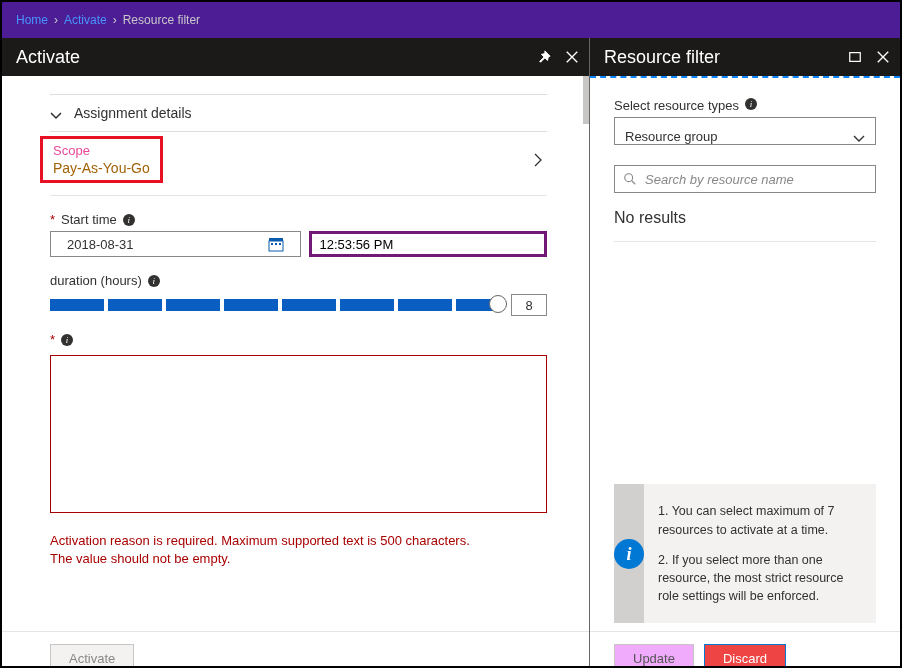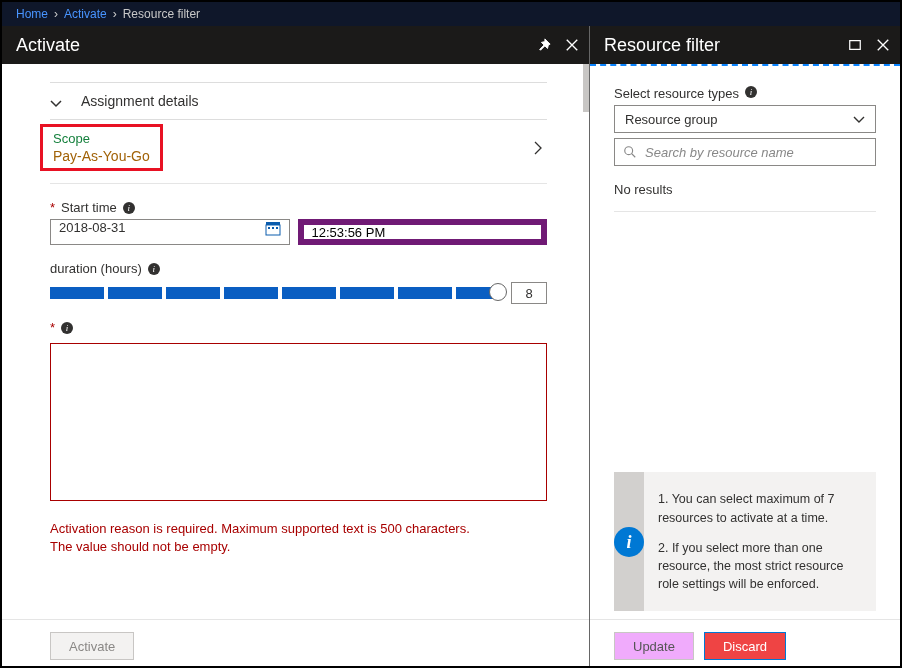--- a/index.html
+++ b/index.html
@@ -9,23 +9,23 @@
     color: #323130;
     background: #fff;
     width: 902px;
     height: 668px;
     border: 2px solid #000;
     overflow: hidden;
     position: relative;
   }
   
   .breadcrumb {
-    background: #0f172a;
+    background: #4c1d95;
     color: #8aa9cc;
-    padding: 12px 14px;
+    padding: 18px 14px;
     font-size: 12px;
     height: 20px;
     display: flex;
     align-items: center;
     gap: 6px;
   }
   .breadcrumb a { color: #4894fe; text-decoration: none; }
   .breadcrumb .sep { color: #ccc; }
   .breadcrumb .curr { color: #c8c8c8; }
 
@@ -58,45 +58,45 @@
   .panel-body { padding: 18px 42px 0 48px; flex: 1; overflow-y: auto; position: relative; }
   .side-body  { padding: 20px 24px 0 24px; flex: 1; position: relative; display:flex; flex-direction:column; }
 
   
   .section-header {
     border-top: 1px solid #ddd;
     border-bottom: 1px solid #ddd;
     padding: 10px 0;
     display: flex;
     align-items: flex-end;
-    gap: 19px;
+    gap: 12px;
     font-size: 14px;
     margin-bottom: 4px;
   }
   .chev-down { width: 12px; height: 12px; }
   .scope-row {
     display:flex; align-items:center; justify-content:space-between;
     border-bottom:1px solid #e5e5e5; padding: 0 4px 12px 0;
   }
   .scope-labels { display:flex; flex-direction:column; gap:2px; font-size:13px; }
   .scope-highlight { border: 3px solid #e81123; padding: 4px 10px; margin-left:-10px;}
-  .scope-label { color:#15803d; }
+  .scope-label { color:#ec4899; }
   .scope-value { color:#a16207; font-size:14px; }
 
   .label-row { display:flex; align-items:center; gap:6px; font-size:13px; margin-top: 16px; margin-bottom:4px;}
   .req-star { color: #a80000; }
   .info-ico { width:12px; height:12px; border-radius:50%; background:#323130; color:#fff; font-size:9px; display:inline-flex; align-items:center; justify-content:center; font-style:italic; font-family: Georgia, serif;}
   
   .date-time-row { display:flex; gap:8px; }
   .date-input {
-    flex:1; border:1px solid #8a8886; height:26px; padding:0 8px; font-size:13px;
-    display:flex; align-items:flex-start; justify-content:space-between; background:#fff;
+    flex:1; border:1px solid #8a8886; height:26px; padding:0 16px; font-size:13px;
+    display:flex; align-items:center; justify-content:space-between; background:#fff;
   }
   .cal-ico { width:16px; height:16px; }
-  .time-input { flex:1; border:6px solid #701a75; height:26px; padding:0 8px; font-size:13px; }
+  .time-input { flex:1; border:3px solid #701a75; height:26px; padding:0 8px; font-size:13px; }
 
   
   .slider-row { display:flex; align-items:center; gap:12px; margin-top: 6px;}
   .slider-track {
     flex:1; height:12px;
     background: repeating-linear-gradient(to right, #0a5ec2 0 54px, #fff 54px 58px);
     position:relative;
   }
   .slider-thumb {
     position:absolute; right:-8px; top:-4px;
@@ -117,29 +117,29 @@
   .btn {
     height:28px; padding: 0 18px; font-size:13px; border:1px solid #c8c6c4;
     background:#f3f2f1; color:#8a8886; cursor:default;
   }
   .btn.primary { background:#ef4444; color:#fff; border-color:#0078d4; cursor:pointer;}
   .btn.ghost { background:#f0abfc; border:1px solid #c8c6c4; color:#555; cursor:pointer;}
 
   
   .side-label { font-size:13px; display:flex; align-items:flex-start; gap:6px; }
   .side-select {
-    width:100%; height:28px; border:1px solid #8a8886; display:flex; align-items:center; justify-content:space-between;
+    width:100%; height:28px; border:1px solid #8a8886; display:flex; align-items:flex-end; justify-content:space-between;
     padding:0 10px; font-size:13px; margin-top:4px;
   }
   .side-search {
     width:100%; height:28px; border:1px solid #8a8886; display:flex; align-items:center; gap:8px;
-    padding:0 8px; font-size:13px; margin-top:5px; color:#888; font-style:italic;
+    padding:0 8px; font-size:13px; margin-top:20px; color:#888; font-style:italic;
   }
   .search-glyph { width:14px; height:14px; }
-  .no-results { font-size:13px; margin-top:16px; padding-bottom:14px; border-bottom:1px solid #e5e5e5; }
+  .no-results { font-size:16px; margin-top:16px; padding-bottom:14px; border-bottom:1px solid #e5e5e5; }
 
   .info-card {
     background:#f3f2f1; display:flex; gap:14px; padding:18px 14px; font-size:12.5px; color:#323130; line-height:1.45;
     margin-top:auto; margin-bottom:8px;
   }
   .info-card .icon-col { width:56px; background:#d2d0ce; margin:-18px 0 -18px -14px; display:flex; align-items:center; justify-content:center; }
   .info-big { width:30px; height:30px; border-radius:50%; background:#0078d4; color:#fff; display:flex; align-items:center; justify-content:center; font-size:18px; font-weight:bold; font-style:italic; font-family: Georgia, serif;}
   .info-card ol { list-style:none; display:flex; flex-direction:column; gap:12px;}
 
   .side-footer { border-top:1px solid #e5e5e5; padding:12px 24px; display:flex; gap:10px; }

